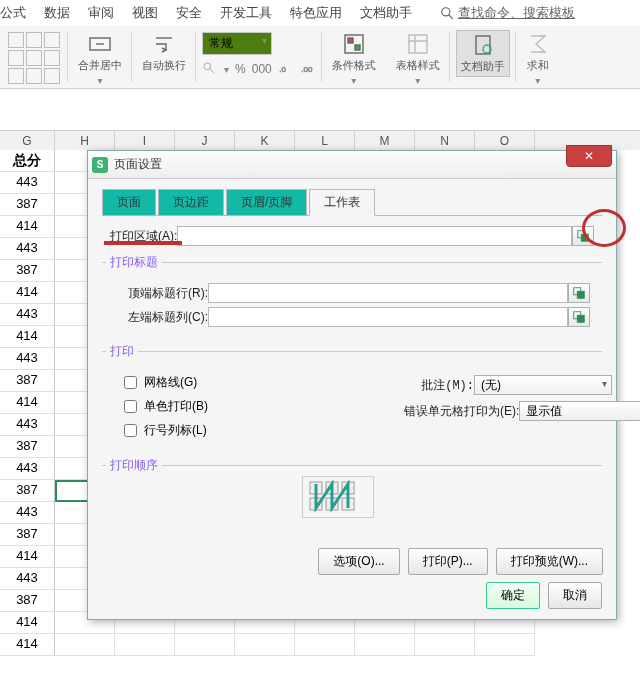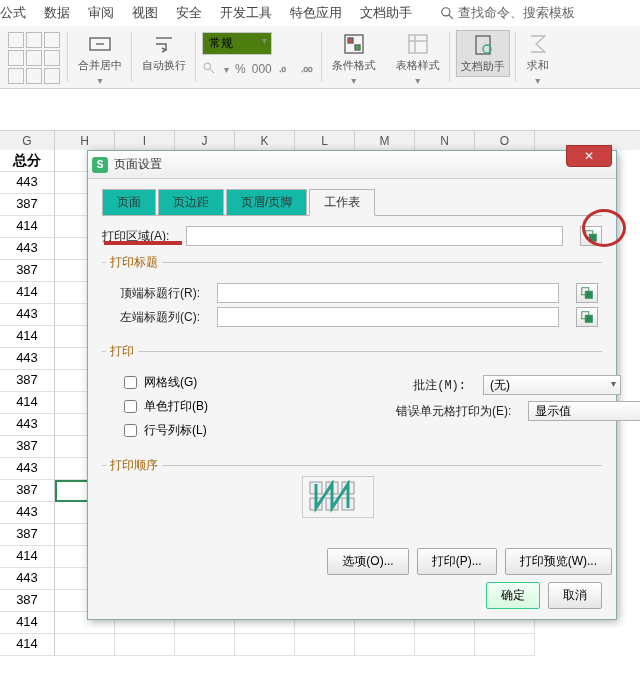--- a/index.html
+++ b/index.html
@@ -1,20 +1,20 @@
 <!DOCTYPE html>
 <html><head>
 <meta charset="utf-8">
 <style>
   * { box-sizing: border-box; font-family: "Microsoft YaHei", "SimSun", sans-serif; }
   body { margin: 0; width: 640px; height: 674px; background: #fff; overflow: hidden; position: relative; font-size: 12px; }
   
   .menu { display: flex; align-items: center; gap: 18px; padding: 4px 6px 4px 0; color: #444; font-size: 13px; height: 26px; }
   .menu span { cursor: default; }
-  .menu .search-area { display: flex; align-items: center; gap: 4px; color: #666; margin-left: 10px; }
+  .menu .search-area { display: flex; align-items: center; gap: 4px; color: #666; margin-left: 10px; text-decoration: underline; }
   .menu .search-area svg { width: 14px; height: 14px; stroke: #666; fill: none; stroke-width: 2; }
   
   .ribbon { display: flex; border-bottom: 1px solid #d0d0d0; background: #f5f5f5; height: 63px; }
   .ribbon .group { display: flex; flex-direction: column; align-items: center; justify-content: flex-start; padding: 4px 6px 2px; position: relative; }
   .ribbon .group.sep::after { content: ""; position: absolute; right: 0; top: 6px; bottom: 6px; width: 1px; background: #d8d8d8; }
   .ribbon .icon-btn { display: flex; flex-direction: column; align-items: center; gap: 2px; color: #555; padding: 2px 4px; }
   .ribbon .icon-btn svg { width: 24px; height: 24px; stroke: #666; fill: none; stroke-width: 1.4; }
   .ribbon .icon-btn .lbl { font-size: 11px; color: #555; }
   .ribbon .icon-btn.dim { color: #aaa; }
   .ribbon .icon-btn.dim svg { stroke: #bbb; }
@@ -41,37 +41,37 @@
   
   .dialog { position: absolute; left: 87px; top: 150px; width: 530px; height: 470px; background: #f5f5f5; border: 1px solid #8aa; box-shadow: 2px 2px 8px rgba(0,0,0,.3); }
   .dlg-title { height: 28px; background: linear-gradient(#fdfdfd, #eee); border-bottom: 1px solid #ccc; display: flex; align-items: center; padding: 0 4px; position: relative; }
   .dlg-title .logo { width: 16px; height: 16px; background: #3cb371; border-radius: 3px; margin-right: 6px; display: flex; align-items: center; justify-content: center; color: #fff; font-size: 10px; font-weight: bold; }
   .dlg-title .txt { font-size: 12px; color: #333; }
   .dlg-close { position: absolute; right: 4px; top: -6px; width: 46px; height: 22px; background: #c84040; border: 1px solid #a03030; border-radius: 0 0 4px 4px; color: #fff; display: flex; align-items: center; justify-content: center; font-size: 12px; }
   .dlg-body { padding: 10px 14px; position: relative; height: calc(100% - 28px); }
   .tabs { display: flex; border-bottom: 1px solid #b8b8b8; margin-bottom: 10px; }
   .tab { padding: 4px 14px; border: 1px solid #b8b8b8; border-bottom: none; background: #14b8a6; margin-right: 2px; font-size: 12px; color: #333; cursor: default; }
   .tab.active { background: #f5f5f5; border-bottom: 1px solid #f5f5f5; margin-bottom: -1px; }
-  .form-row { display: flex; align-items: center; margin: 4px 0; gap: 17px; }
+  .form-row { display: flex; align-items: center; margin: 4px 8px; gap: 0; }
   .form-row label { font-size: 12px; color: #222; white-space: nowrap; }
   .form-row input.text { flex: 1; height: 20px; border: 1px solid #b8b8b8; background: #fff; padding: 0 4px; }
   .range-btn { width: 22px; height: 20px; border: 1px solid #b0b0b0; background: linear-gradient(#fff,#e8e8e8); display: flex; align-items: center; justify-content: center; }
   .range-btn svg { width: 14px; height: 14px; fill: #2e8b57; stroke: #2e8b57; }
   fieldset { border: 1px solid #c8c8c8; border-width: 1px 0 0 0; padding: 8px 4px 4px; margin: 8px 0 2px; }
-  legend { font-size: 12px; padding: 0 4px; color: #a16207; }
+  legend { font-size: 12px; padding: 0 4px; color: #8b5cf6; }
   .indent { padding-left: 14px; }
   .checkbox-row { display: flex; align-items: center; gap: 4px; margin: 5px 0; font-size: 12px; }
   .checkbox-row input { width: 13px; height: 13px; }
   .right-col { position: absolute; left: 290px; top: 0; }
   .select { border: 1px solid #b0b0b0; background: linear-gradient(#fff,#eee); height: 20px; padding: 1px 18px 1px 6px; position: relative; min-width: 138px; font-size: 12px; display: inline-block; }
   .select::after { content: "▾"; position: absolute; right: 4px; top: 2px; color: #666; font-size: 10px; }
   .radio-row { display: flex; align-items: center; gap: 4px; margin: 5px 0; font-size: 12px; }
   .preview { width: 72px; height: 42px; border: 1px solid #ccc; position: absolute; left: 200px; top: 2px; display: flex; align-items: center; justify-content: center; }
   .preview svg { width: 60px; height: 34px; }
-  .btn-row { position: absolute; right: 4px; bottom: 44px; display: flex; gap: 8px; }
+  .btn-row { position: absolute; right: 13px; bottom: 44px; display: flex; gap: 8px; }
   .btn-row2 { position: absolute; right: 14px; bottom: 10px; display: flex; gap: 8px; }
   .btn { border: 1px solid #a8a8a8; background: linear-gradient(#fefefe,#e6e6e6); padding: 4px 14px; font-size: 12px; border-radius: 2px; cursor: default; }
   .btn.primary { border: 1px solid #3c8; background: linear-gradient(#f2fff6,#d8f8e0); text-align: center; }
   .annot { position: absolute; border: 3px solid #c03030; border-radius: 50%; pointer-events: none; }
   .annot.circle { width: 44px; height: 38px; right: -10px; top: 30px; }
   .underline-red { position: absolute; height: 4px; background: #c03030; left: 16px; top: 62px; width: 78px; }
 </style>
 </head>
 <body>
 

